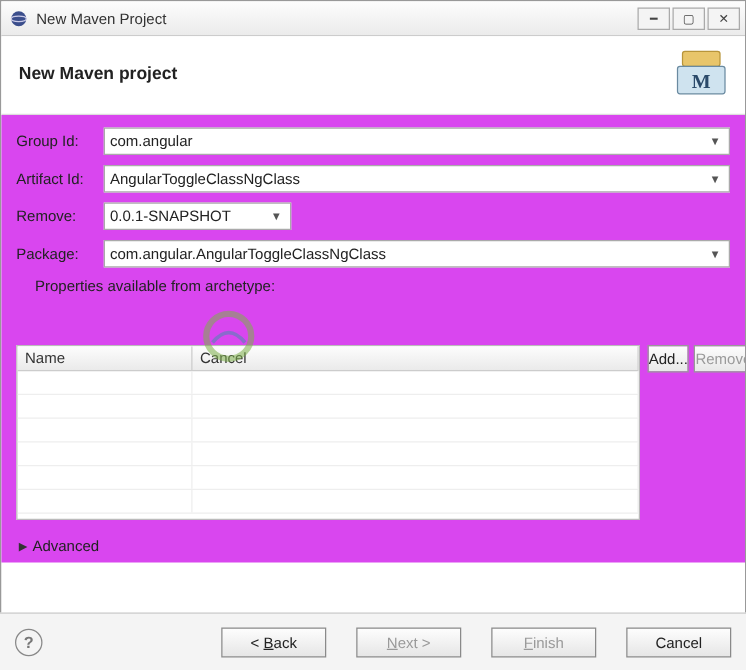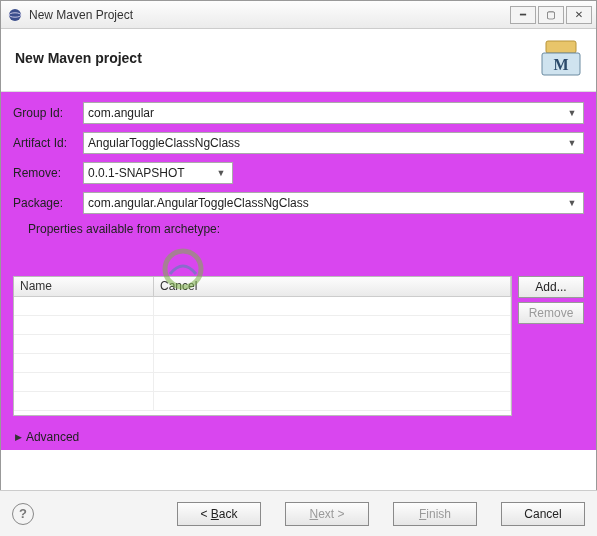--- a/index.html
+++ b/index.html
@@ -89,21 +89,21 @@
     font-size: 12px;
   }
   .props-table .thead .th.name { width: 140px; }
   .props-table .thead .th.value { flex:1; }
   .props-table .tbody .tr {
     display: flex; height: 19px; border-bottom: 1px solid #eee;
   }
   .props-table .tbody .tr .td { border-right: 1px solid #eee; }
   .props-table .tbody .tr .td.name { width: 140px; }
   .props-table .tbody .tr .td.value { flex:1; }
-  .side-btns { width: 66px; display: flex; flex-direction: column; gap: 4px; }
+  .side-btns { width: 66px; display: flex; gap: 4px; }
   .side-btns button {
     height: 22px;
     border: 1px solid #999;
     background: linear-gradient(#fdfdfd,#e8e8e8);
     font-family: inherit;
     font-size: 12px;
     color: #222;
   }
   .side-btns button:disabled { color: #9a9a9a; }
   .advanced {

